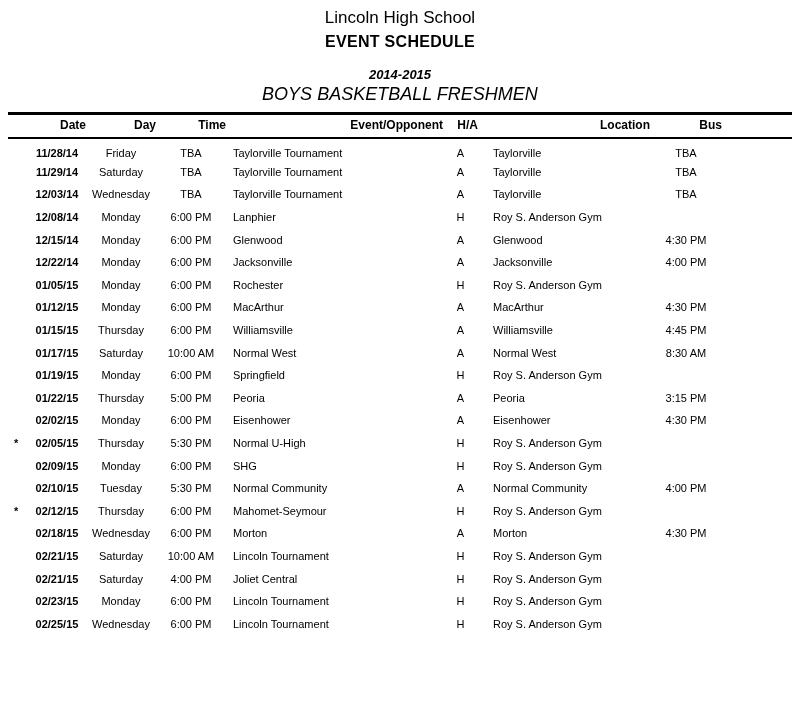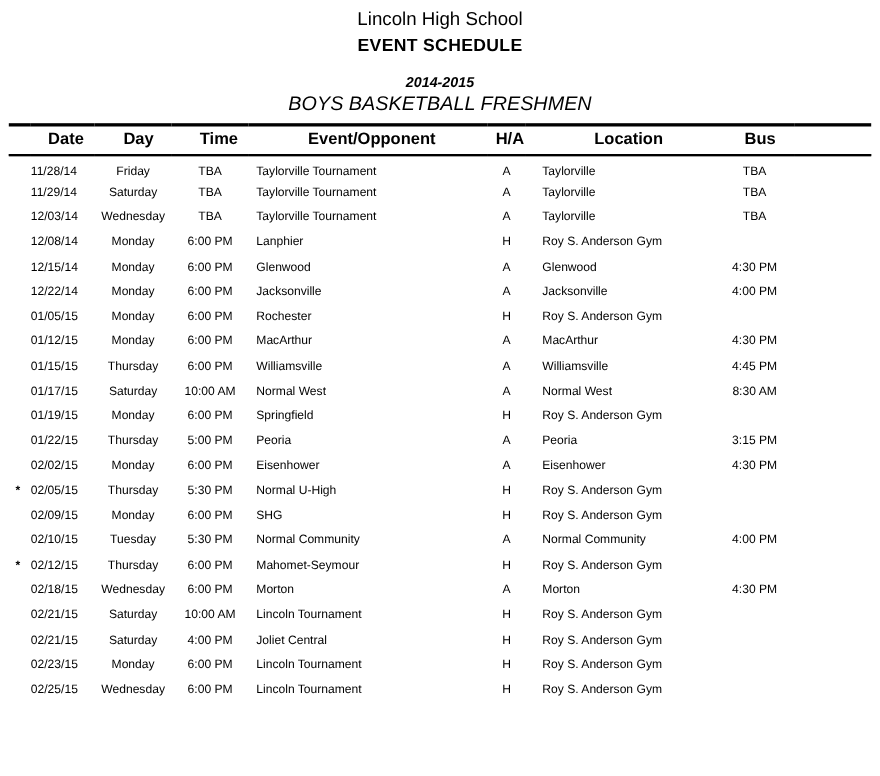--- a/index.html
+++ b/index.html
@@ -21,23 +21,23 @@
     border-collapse: collapse;
     table-layout: fixed;
     width: 784px;
     margin: 7px auto 0 auto;
   }
   thead tr {
     border-top: 3px solid #000;
     border-bottom: 2px solid #000;
   }
   th {
-    font-size: 15px;
+    font-size: 12px;
     font-weight: bold;
-    text-align: center;
+    text-align: right;
     padding: 3px 0 5px 0;
     white-space: nowrap;
     overflow: hidden;
   }
   td {
     font-size: 11px;
     height: 22.6px;
     vertical-align: middle;
     padding: 0;
     white-space: nowrap;
@@ -60,21 +60,21 @@
   th.h-date { padding-left: 6px; }
   th.h-day  { padding-left: 10px; }
   th.h-time { padding-left: 16px; }
   th.h-event{ padding-left: 7px; margin-left: 23px; }
   th.h-ha   { padding-left: 6px; }
   th.h-loc  { padding-left: 15px; }
   th.h-bus  { padding-left: 10px; }
 
   
   td.c-star { text-align: left; padding-left: 6px; font-weight: bold; }
-  td.c-date { text-align: left; }
+  td.c-date { text-align: center; font-weight: bold; }
   td.c-day  { text-align: center; }
   td.c-time { text-align: center; }
   td.c-event{ text-align: left; padding-left: 7px; }
   td.c-ha   { text-align: center; }
   td.c-loc  { text-align: left; padding-left: 15px; }
   td.c-bus  { text-align: center; }
 </style>
 </head>
 <body>
 

